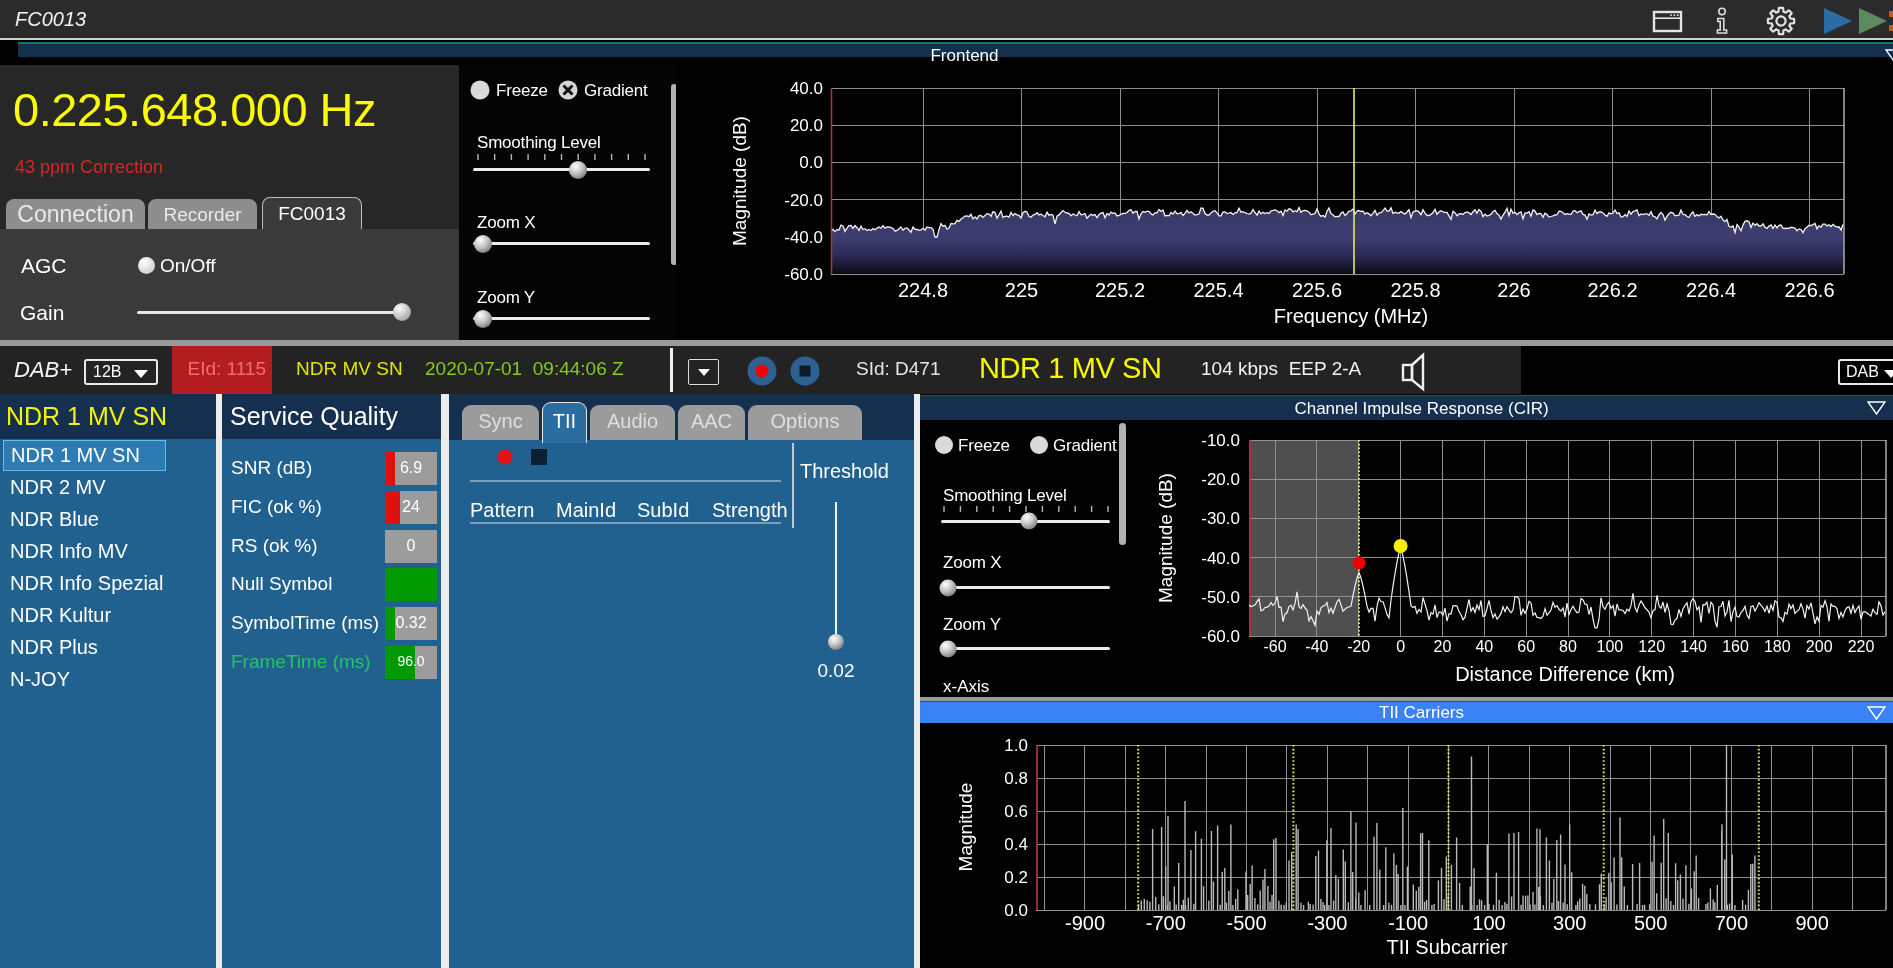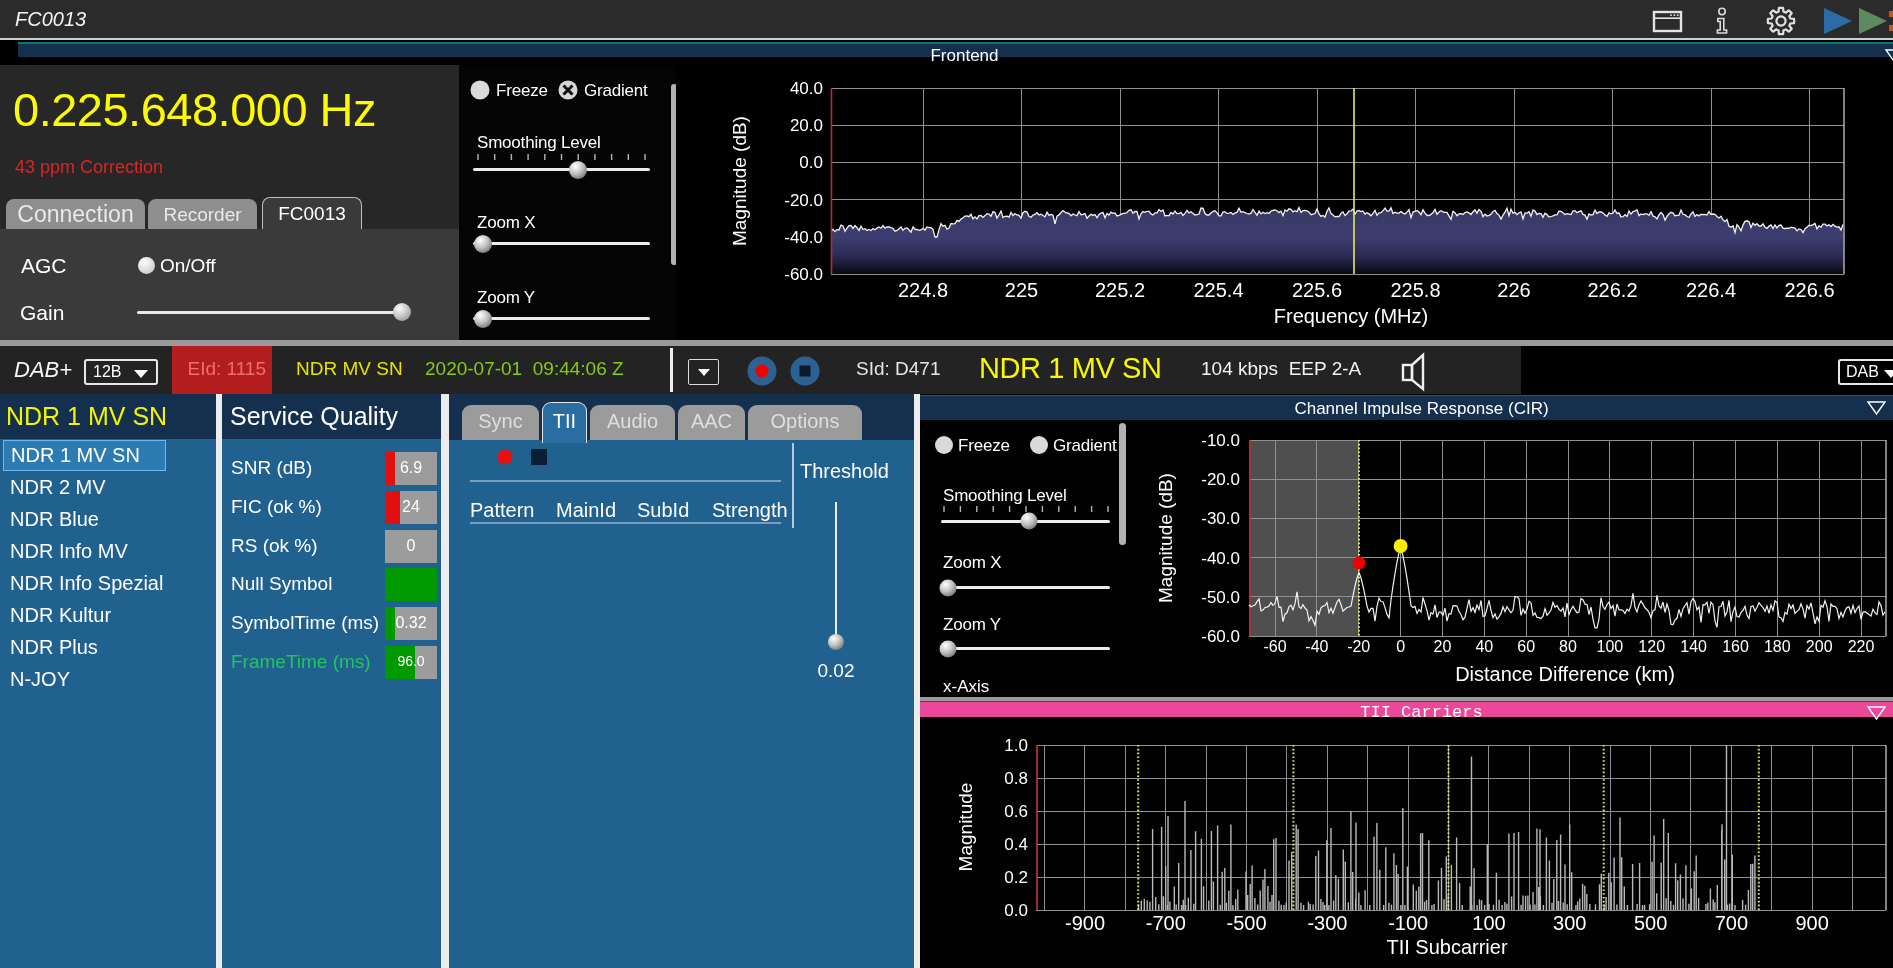--- a/index.html
+++ b/index.html
@@ -378,21 +378,21 @@
       <text x="815.5" y="232" font-size="16" fill="#fff" text-anchor="middle">160</text>
       <text x="857.3" y="232" font-size="16" fill="#fff" text-anchor="middle">180</text>
       <text x="899.2" y="232" font-size="16" fill="#fff" text-anchor="middle">200</text>
       <text x="941.0" y="232" font-size="16" fill="#fff" text-anchor="middle">220</text>
   <text x="252" y="118" font-size="19" fill="#fff" text-anchor="middle" transform="rotate(-90 252 118)">Magnitude (dB)</text>
   <text x="645" y="261" font-size="20" fill="#fff" text-anchor="middle">Distance Difference (km)</text>
  </svg>
 </div>
 
 <div class="abs" style="left:920px;top:697px;width:973px;height:4px;background:#9a9a9a;"></div>
-<div class="abs" style="left:920px;top:701px;width:973px;height:16px;background:#ec4899;border-top:1px solid #2d4f75;font-family:Liberation Mono, monospace;">
+<div class="abs" style="left:920px;top:701px;width:973px;height:22px;background:#3b82f6;border-top:1px solid #2d4f75;">
  <div class="abs" style="left:0;top:1px;width:1003px;text-align:center;font-size:17px;color:#fff;">TII Carriers</div>
  <svg class="abs" style="left:946px;top:3px" width="22" height="17">
       <polygon points="2,2 19,2 10.5,14" fill="none" stroke="#fff" stroke-width="1.4"></polygon>
     </svg>
 </div>
 <div class="abs" style="left:920px;top:723px;width:973px;height:245px;background:#010101;">
  <svg class="abs" style="left:0;top:-1px" width="973" height="246">
   <g stroke="#909090" stroke-width="1" shape-rendering="crispEdges">
         <line x1="124.5" y1="23" x2="124.5" y2="188"></line>
         <line x1="164.9" y1="23" x2="164.9" y2="188"></line>

